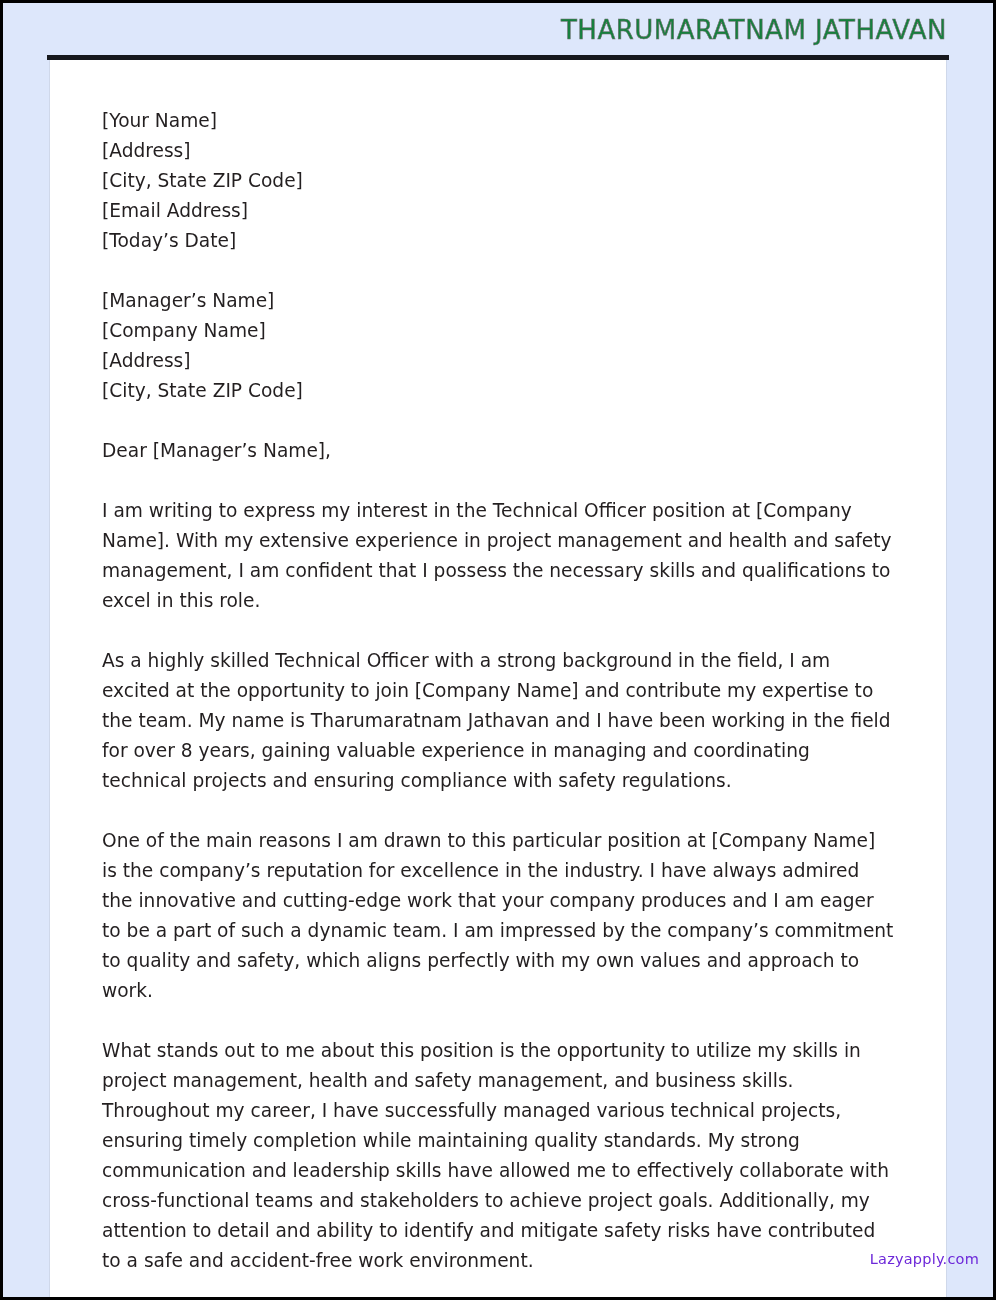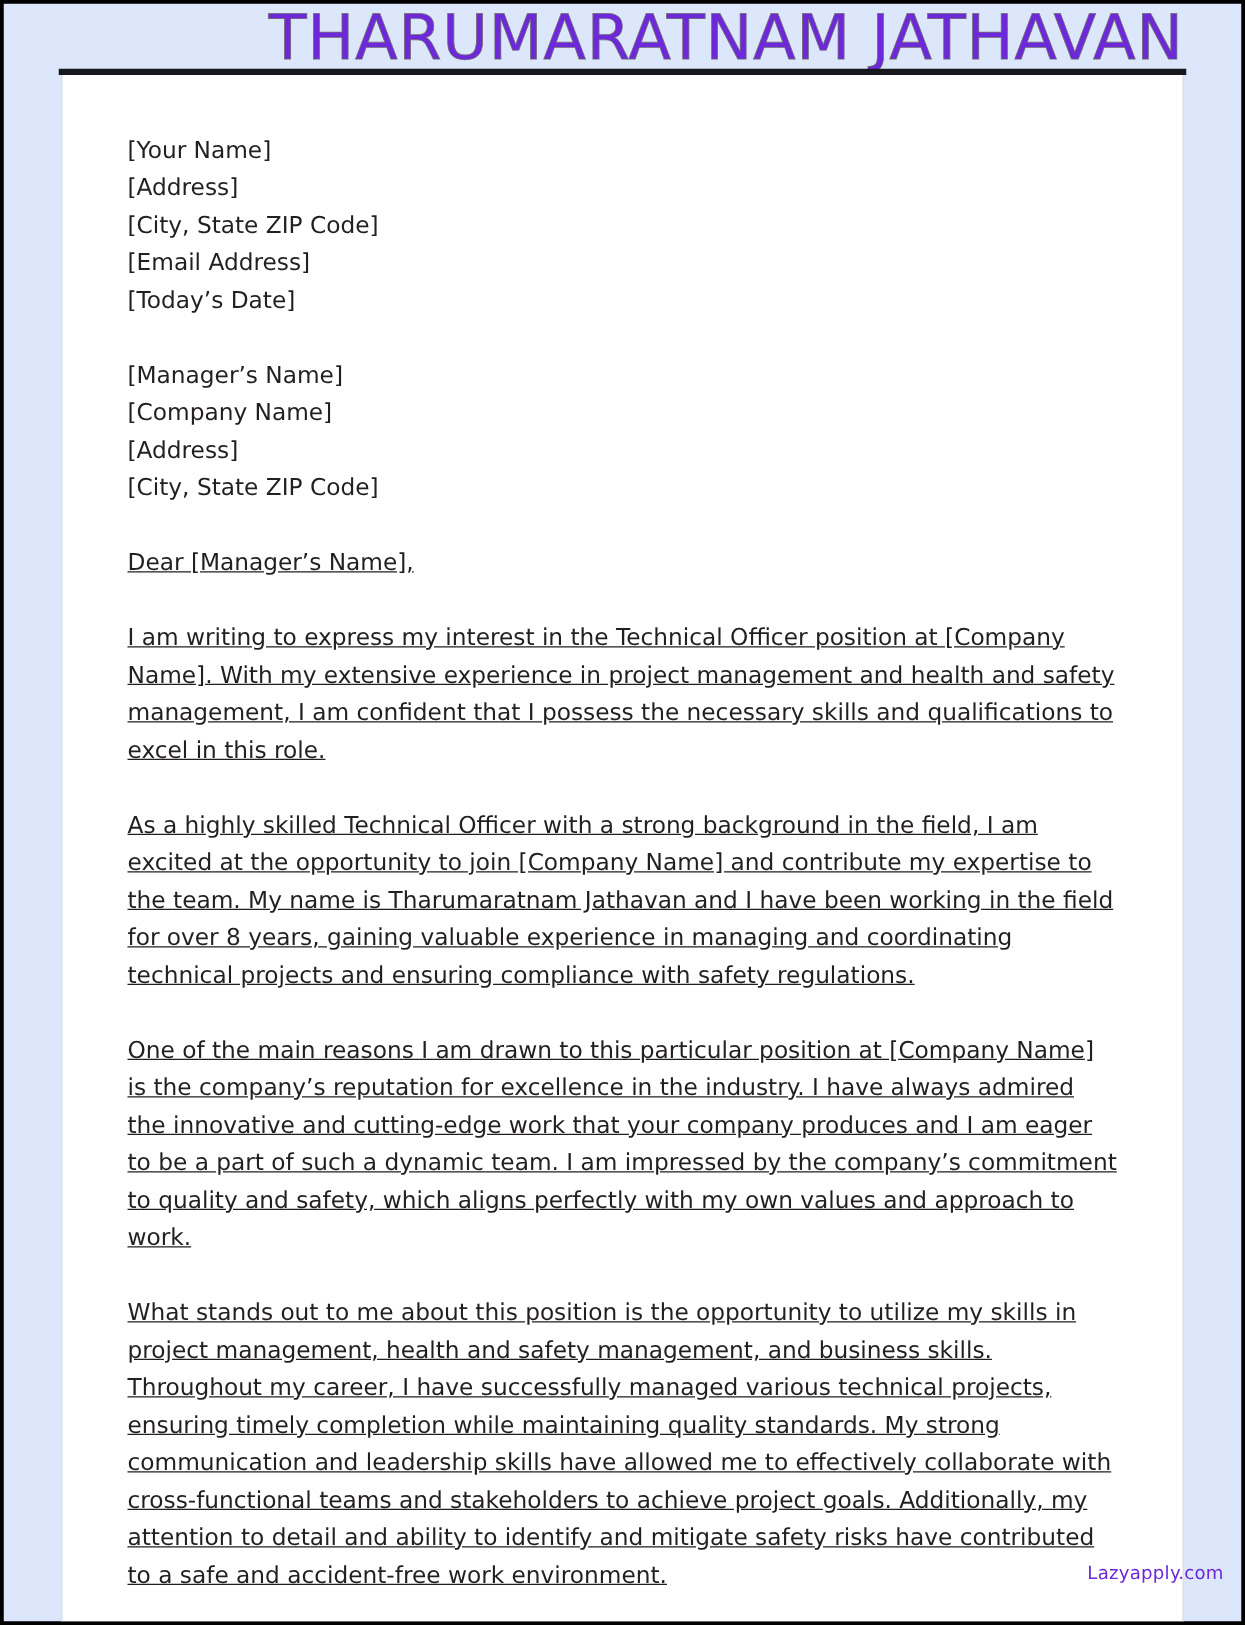--- a/index.html
+++ b/index.html
@@ -27,23 +27,23 @@
     left: 0;
     right: 0;
     height: 54px;
     display: flex;
     align-items: center;
     justify-content: flex-end;
     padding-right: 46px;
     box-sizing: border-box;
   }
   .header-name {
-    font-size: 50px;
+    font-size: 26px;
     letter-spacing: 0.5px;
-    color: #6d28d9;
+    color: #15803d;
     font-family: "DejaVu Sans", sans-serif;
     font-weight: 400;
     -webkit-text-stroke: 0.6px #6f6f6f;
     white-space: nowrap;
   }
   .rule {
     position: absolute;
     top: 52px;
     left: 44px;
     right: 44px;
@@ -68,21 +68,20 @@
     font-size: 18.6px;
     line-height: 30px;
   }
   .block {
     margin: 0 0 30px 0;
     white-space: pre-line;
   }
   .para {
     margin: 0 0 30px 0;
     text-align: left;
-    text-decoration: underline;
   }
   .watermark {
     position: absolute;
     right: 14px;
     bottom: 30px;
     font-size: 14.5px;
     color: #6d28d9;
     font-family: "DejaVu Sans", sans-serif;
     letter-spacing: 0.2px;
   }

